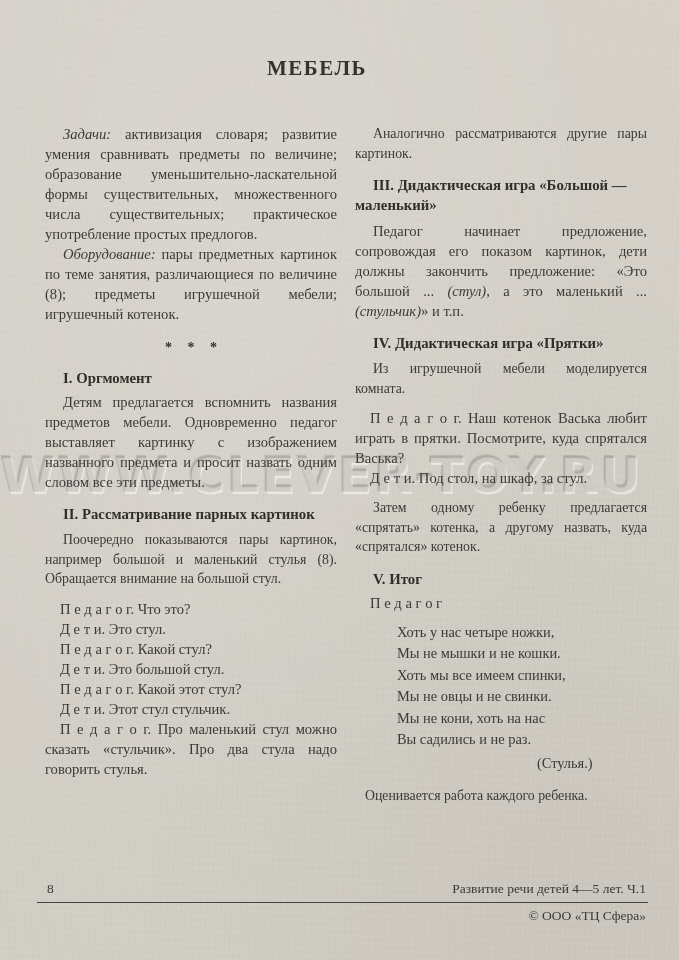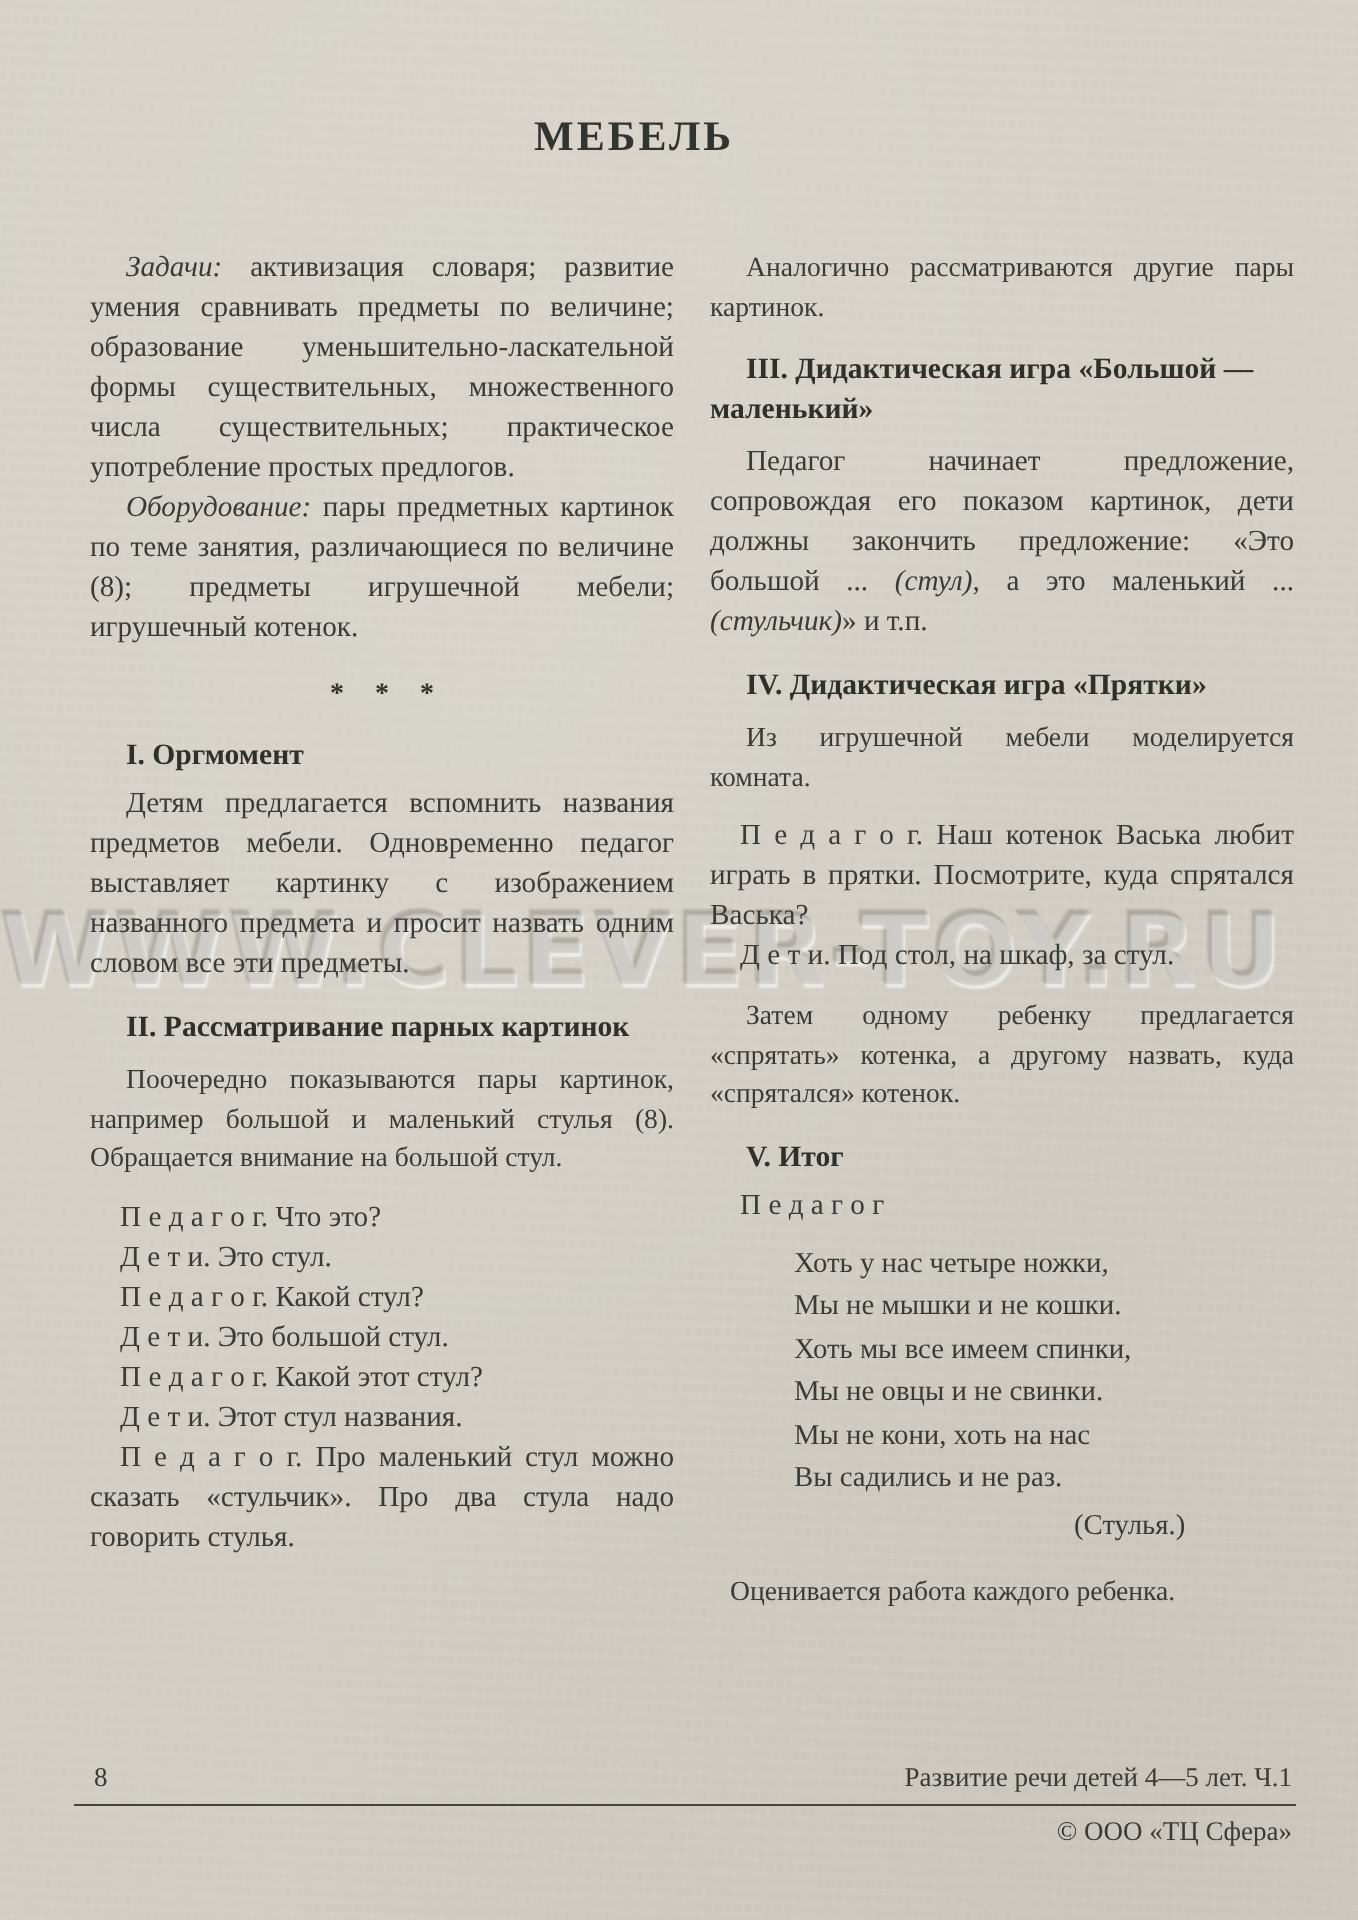--- a/index.html
+++ b/index.html
@@ -87,21 +87,21 @@
 
     <h2>II. Рассматривание парных картинок</h2>
     <p class="note mt6">Поочередно показываются пары картинок, например большой и маленький стулья (8). Обращается внимание на большой стул.</p>
 
     <div class="dialogue mt10">
       <p>П е д а г о г. Что это?</p>
       <p>Д е т и. Это стул.</p>
       <p>П е д а г о г. Какой стул?</p>
       <p>Д е т и. Это большой стул.</p>
       <p>П е д а г о г. Какой этот стул?</p>
-      <p>Д е т и. Этот стул названия.</p>
+      <p>Д е т и. Этот стул стульчик.</p>
       <p>П е д а г о г. Про маленький стул можно сказать «стульчик». Про два стула надо говорить стулья.</p>
     </div>
   </div>
 
   <div class="col col-right">
     <p class="note">Аналогично рассматриваются другие пары картинок.</p>
 
     <h2 class="mt12">III. Дидактическая игра «Большой — маленький»</h2>
     <p class="mt6"><span>Педагог начинает предложение, сопровождая его показом картинок, дети должны закончить предложение: «Это большой ... </span><span class="ital">(стул)</span><span>, а это маленький ... </span><span class="ital">(стульчик)</span><span>» и т.п.</span></p>
 

